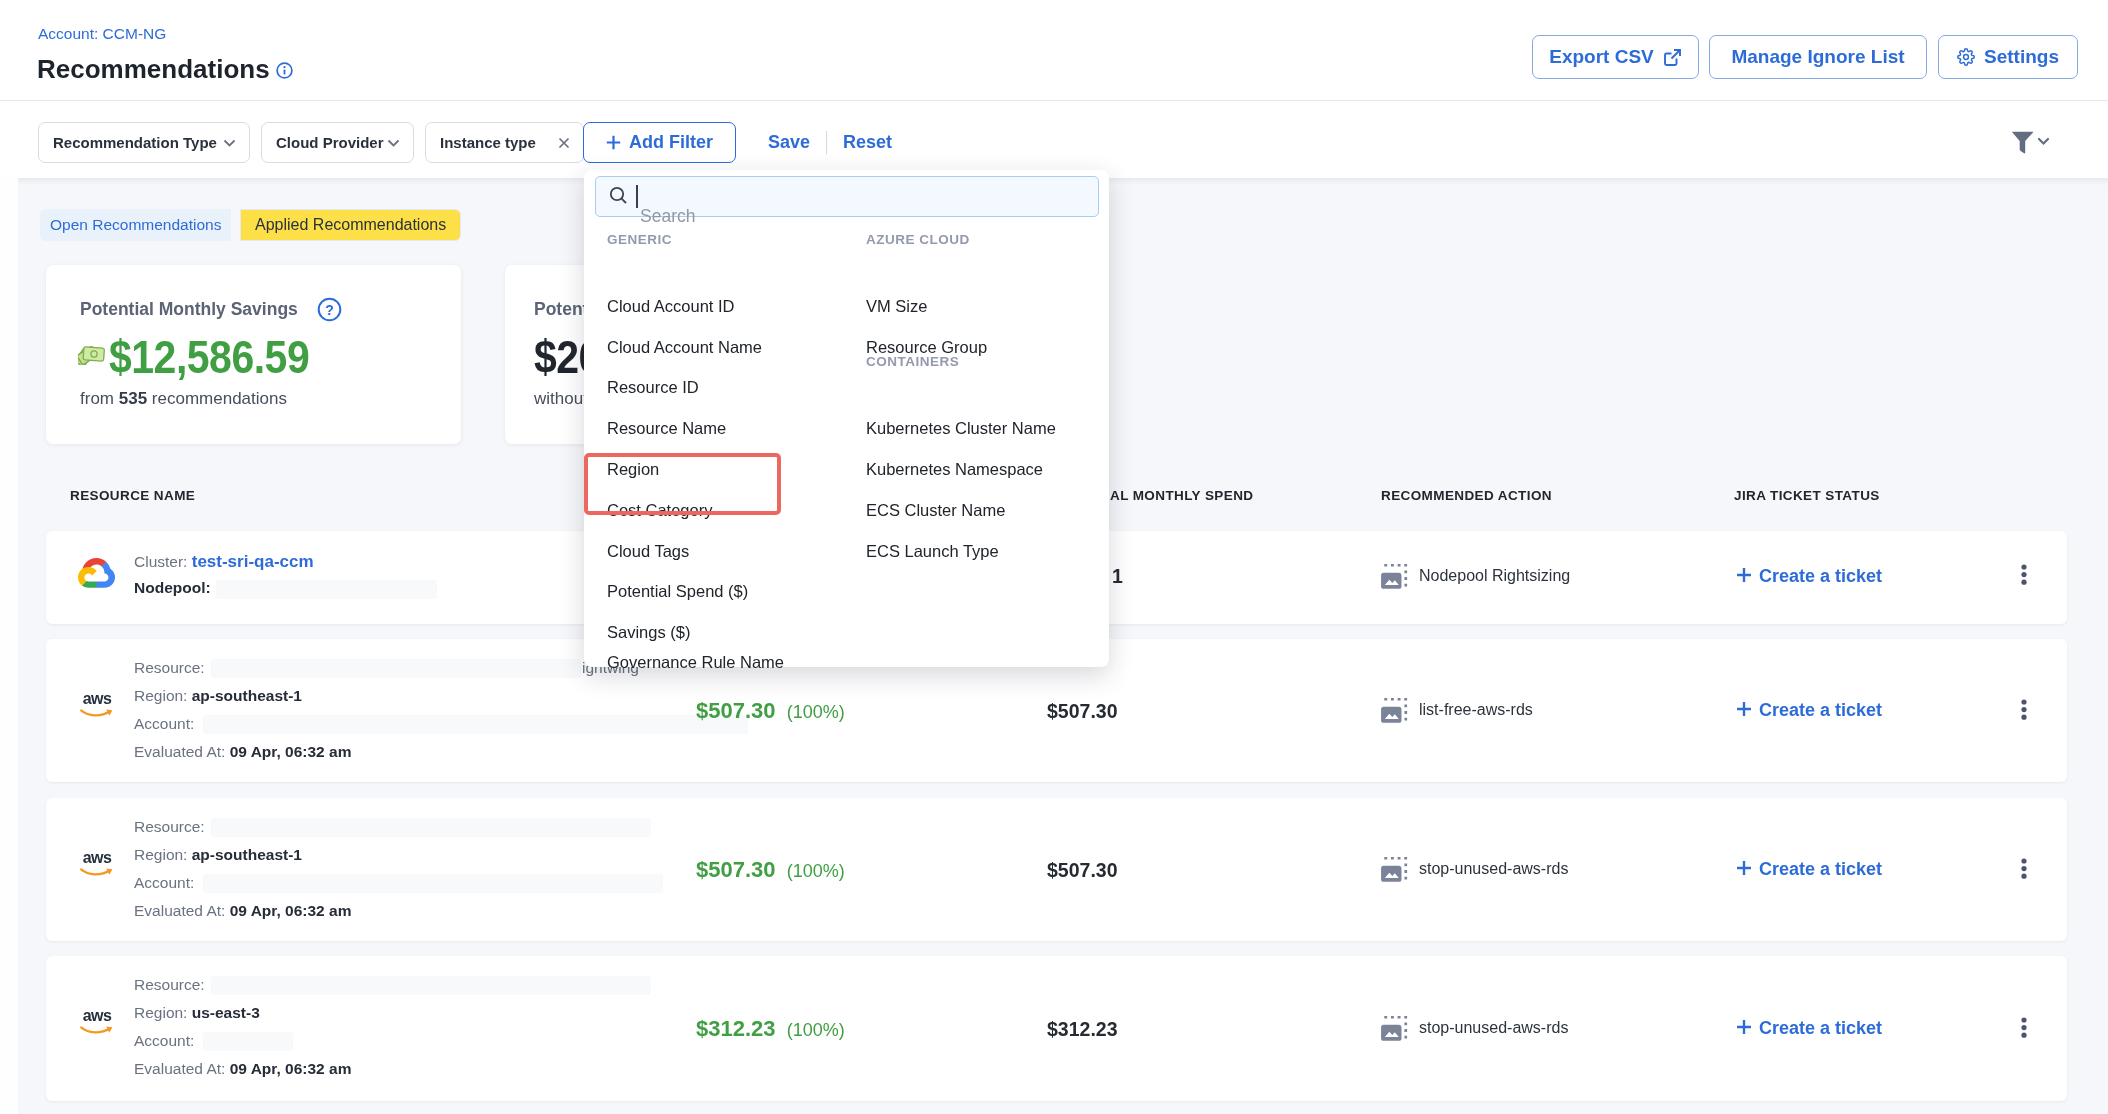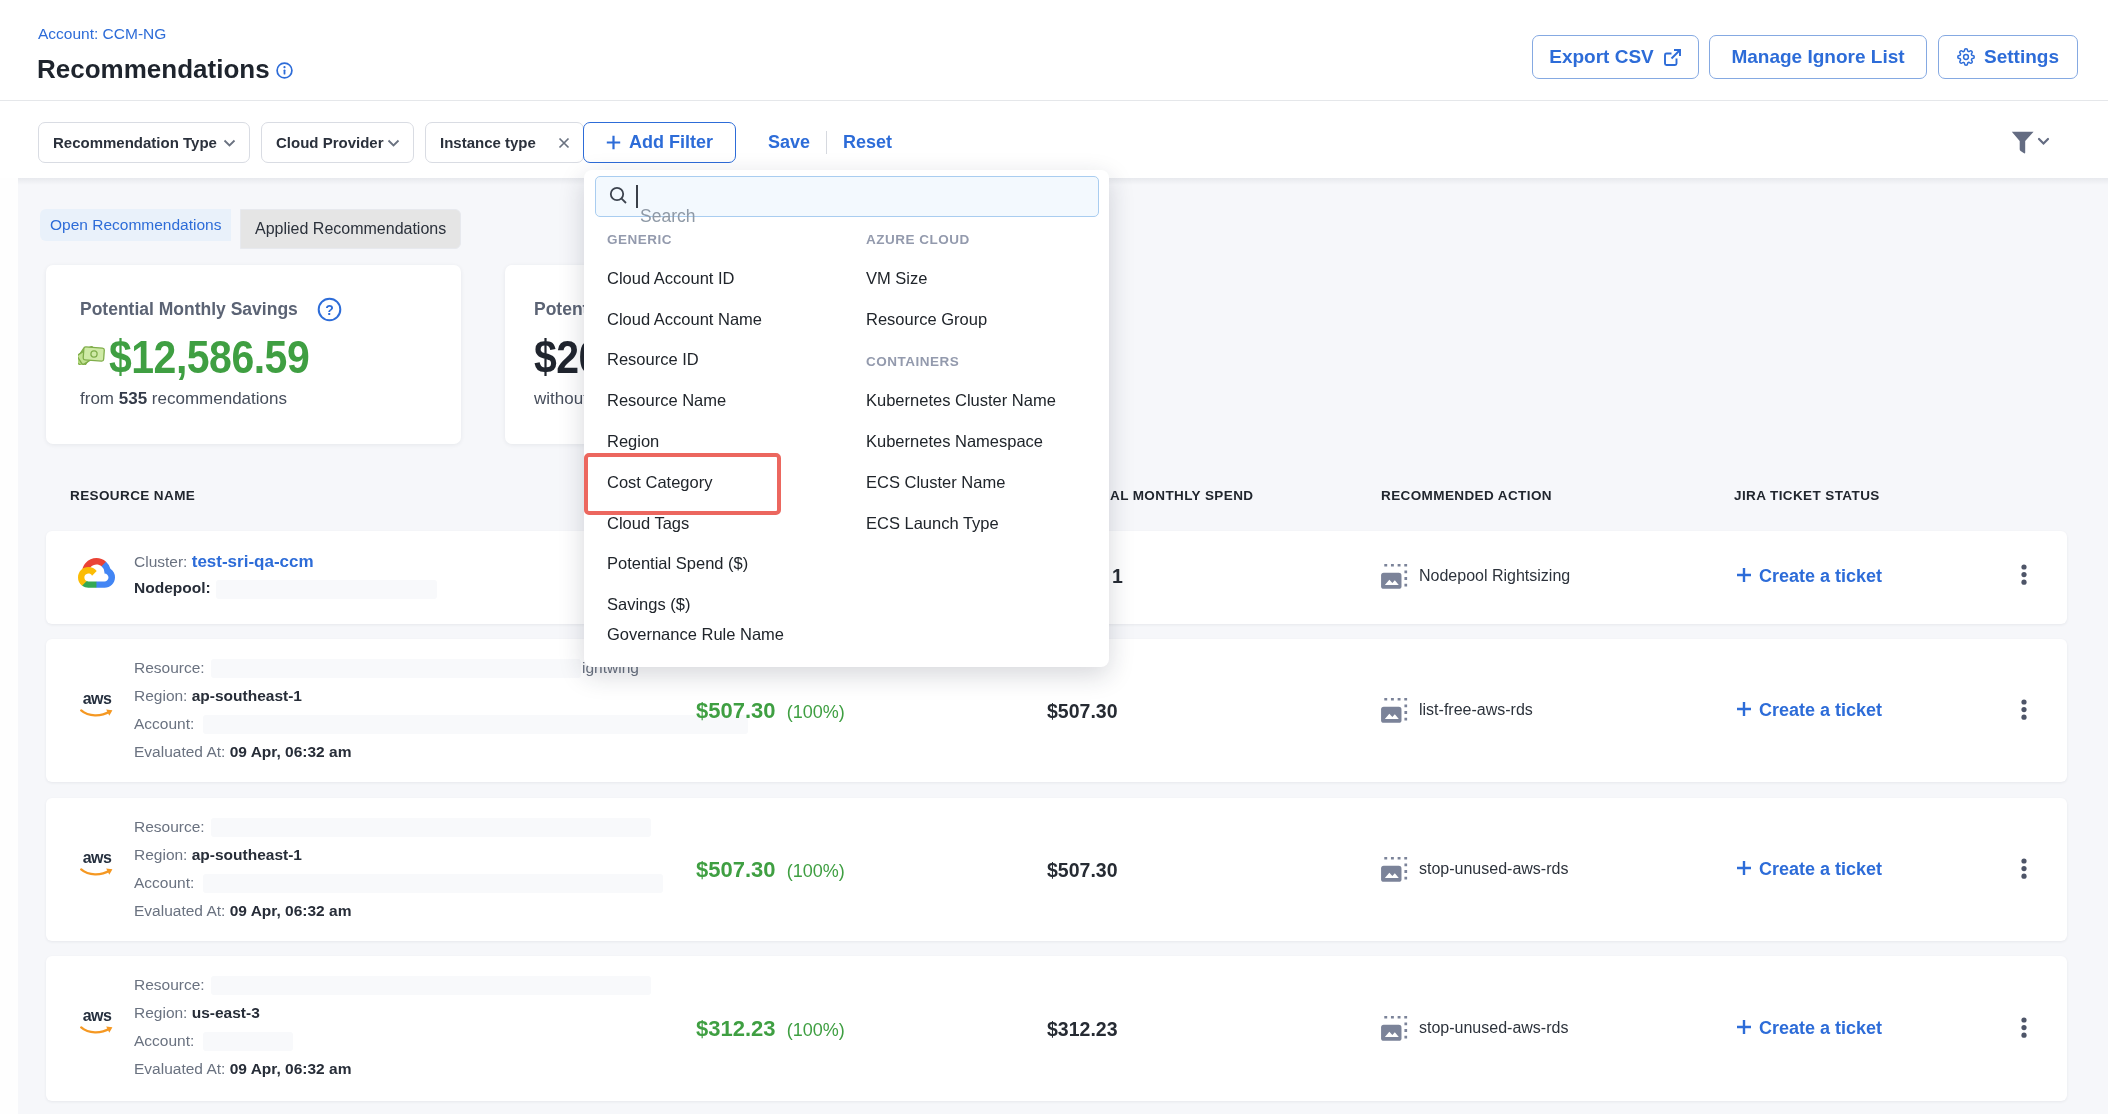--- a/index.html
+++ b/index.html
@@ -19,21 +19,21 @@
              box-shadow:0 1px 3px rgba(35,45,60,0.07); }
   .lbl { color:#6a7280; }
   .val { color:#272d38; font-weight:bold; }
   .blur { position:absolute; height:19px; background:#f8f9fb; border-radius:3px; }
   .rline { position:absolute; left:88px; font-size:15.5px; white-space:nowrap; }
   .greenval { position:absolute; left:650px; font-size:22px; font-weight:bold; color:#3f9f42; white-space:nowrap; }
   .greenpct { font-size:18px; font-weight:normal; }
   .spendval { position:absolute; left:1001px; font-size:19.5px; font-weight:bold; color:#262b33; }
   .actiontxt { position:absolute; left:1419px; font-size:16px; color:#2d333c; }
   .ticket { position:absolute; left:1759px; font-size:18px; font-weight:bold; color:#2d6cd8; }
-  .item { position:absolute; left:23px; font-size:16.5px; color:#20252b; white-space:nowrap; }
+  .item { position:absolute; left:23px; font-size:16.5px; color:#20252b; white-space:nowrap;margin-top:28px; }
   .item2 { left:282px; }
   .seclbl { position:absolute; font-size:13.5px; font-weight:bold; color:#939aad; letter-spacing:0.5px; }
   .awsbox { width:34px; text-align:center; }
   .awstxt { font-size:16px; font-weight:bold; color:#252f3e; line-height:13px; letter-spacing:-0.5px; }
 </style>
 </head>
 <body>
 
 <div class="abs" style="left:0;top:0;width:2108px;height:101px;background:#fff;border-bottom:1px solid #e5e7ea;"></div>
 <div class="abs blue" style="left:38px;top:25px;font-size:15.5px;">Account: CCM-NG</div>
@@ -90,21 +90,21 @@
   <path d="M28 9 l4.5 4.5 L37 9" fill="none" stroke="#646c82" stroke-width="2.2" stroke-linecap="round"></path>
 </svg>
 
 <div class="abs" style="left:0;top:178px;width:2108px;height:936px;background:#f6f7fa;"></div>
 <div class="abs" style="left:0;top:178px;width:2108px;height:7px;background:linear-gradient(rgba(40,50,70,0.07),rgba(40,50,70,0));"></div>
 <div class="abs" style="left:0;top:178px;width:18px;height:936px;background:#fefefe;"></div>
 
 <div class="abs" style="left:40px;top:209px;height:32px;background:#e9f1fa;border-radius:6px 0 0 6px;display:flex;align-items:center;padding:0 10px;">
   <span style="font-size:15.5px;font-weight:normal;color:#2d6cd8;">Open Recommendations</span>
 </div>
-<div class="abs" style="left:240px;top:209px;height:40px;background:#e5e5e5;border:1px solid #e7e9ee;border-radius:0 6px 6px 0;display:flex;align-items:center;padding:0 14px;">
+<div class="abs" style="left:240px;top:209px;height:32px;background:#fde047;border:1px solid #e7e9ee;border-radius:0 6px 6px 0;display:flex;align-items:center;padding:0 14px;">
   <span style="font-size:16px;color:#2b313b;">Applied Recommendations</span>
 </div>
 
 <div class="abs" style="left:46px;top:265px;width:415px;height:179px;background:#fff;border-radius:7px;box-shadow:0 1px 4px rgba(35,45,60,0.08);"></div>
 <div class="abs" style="left:80px;top:299px;font-size:17.5px;font-weight:bold;color:#5b6374;">Potential Monthly Savings</div>
 <svg class="abs" style="left:317px;top:297px;" width="25" height="25" viewBox="0 0 25 25">
   <circle cx="12.5" cy="12.5" r="10.8" fill="none" stroke="#2d6cd8" stroke-width="2"></circle>
   <text x="12.5" y="17.5" text-anchor="middle" font-size="14" font-weight="bold" fill="#2d6cd8" font-family="Liberation Sans">?</text>
 </svg>
 <svg class="abs" style="left:78px;top:341px;" width="27" height="24" viewBox="0 0 27 24">

